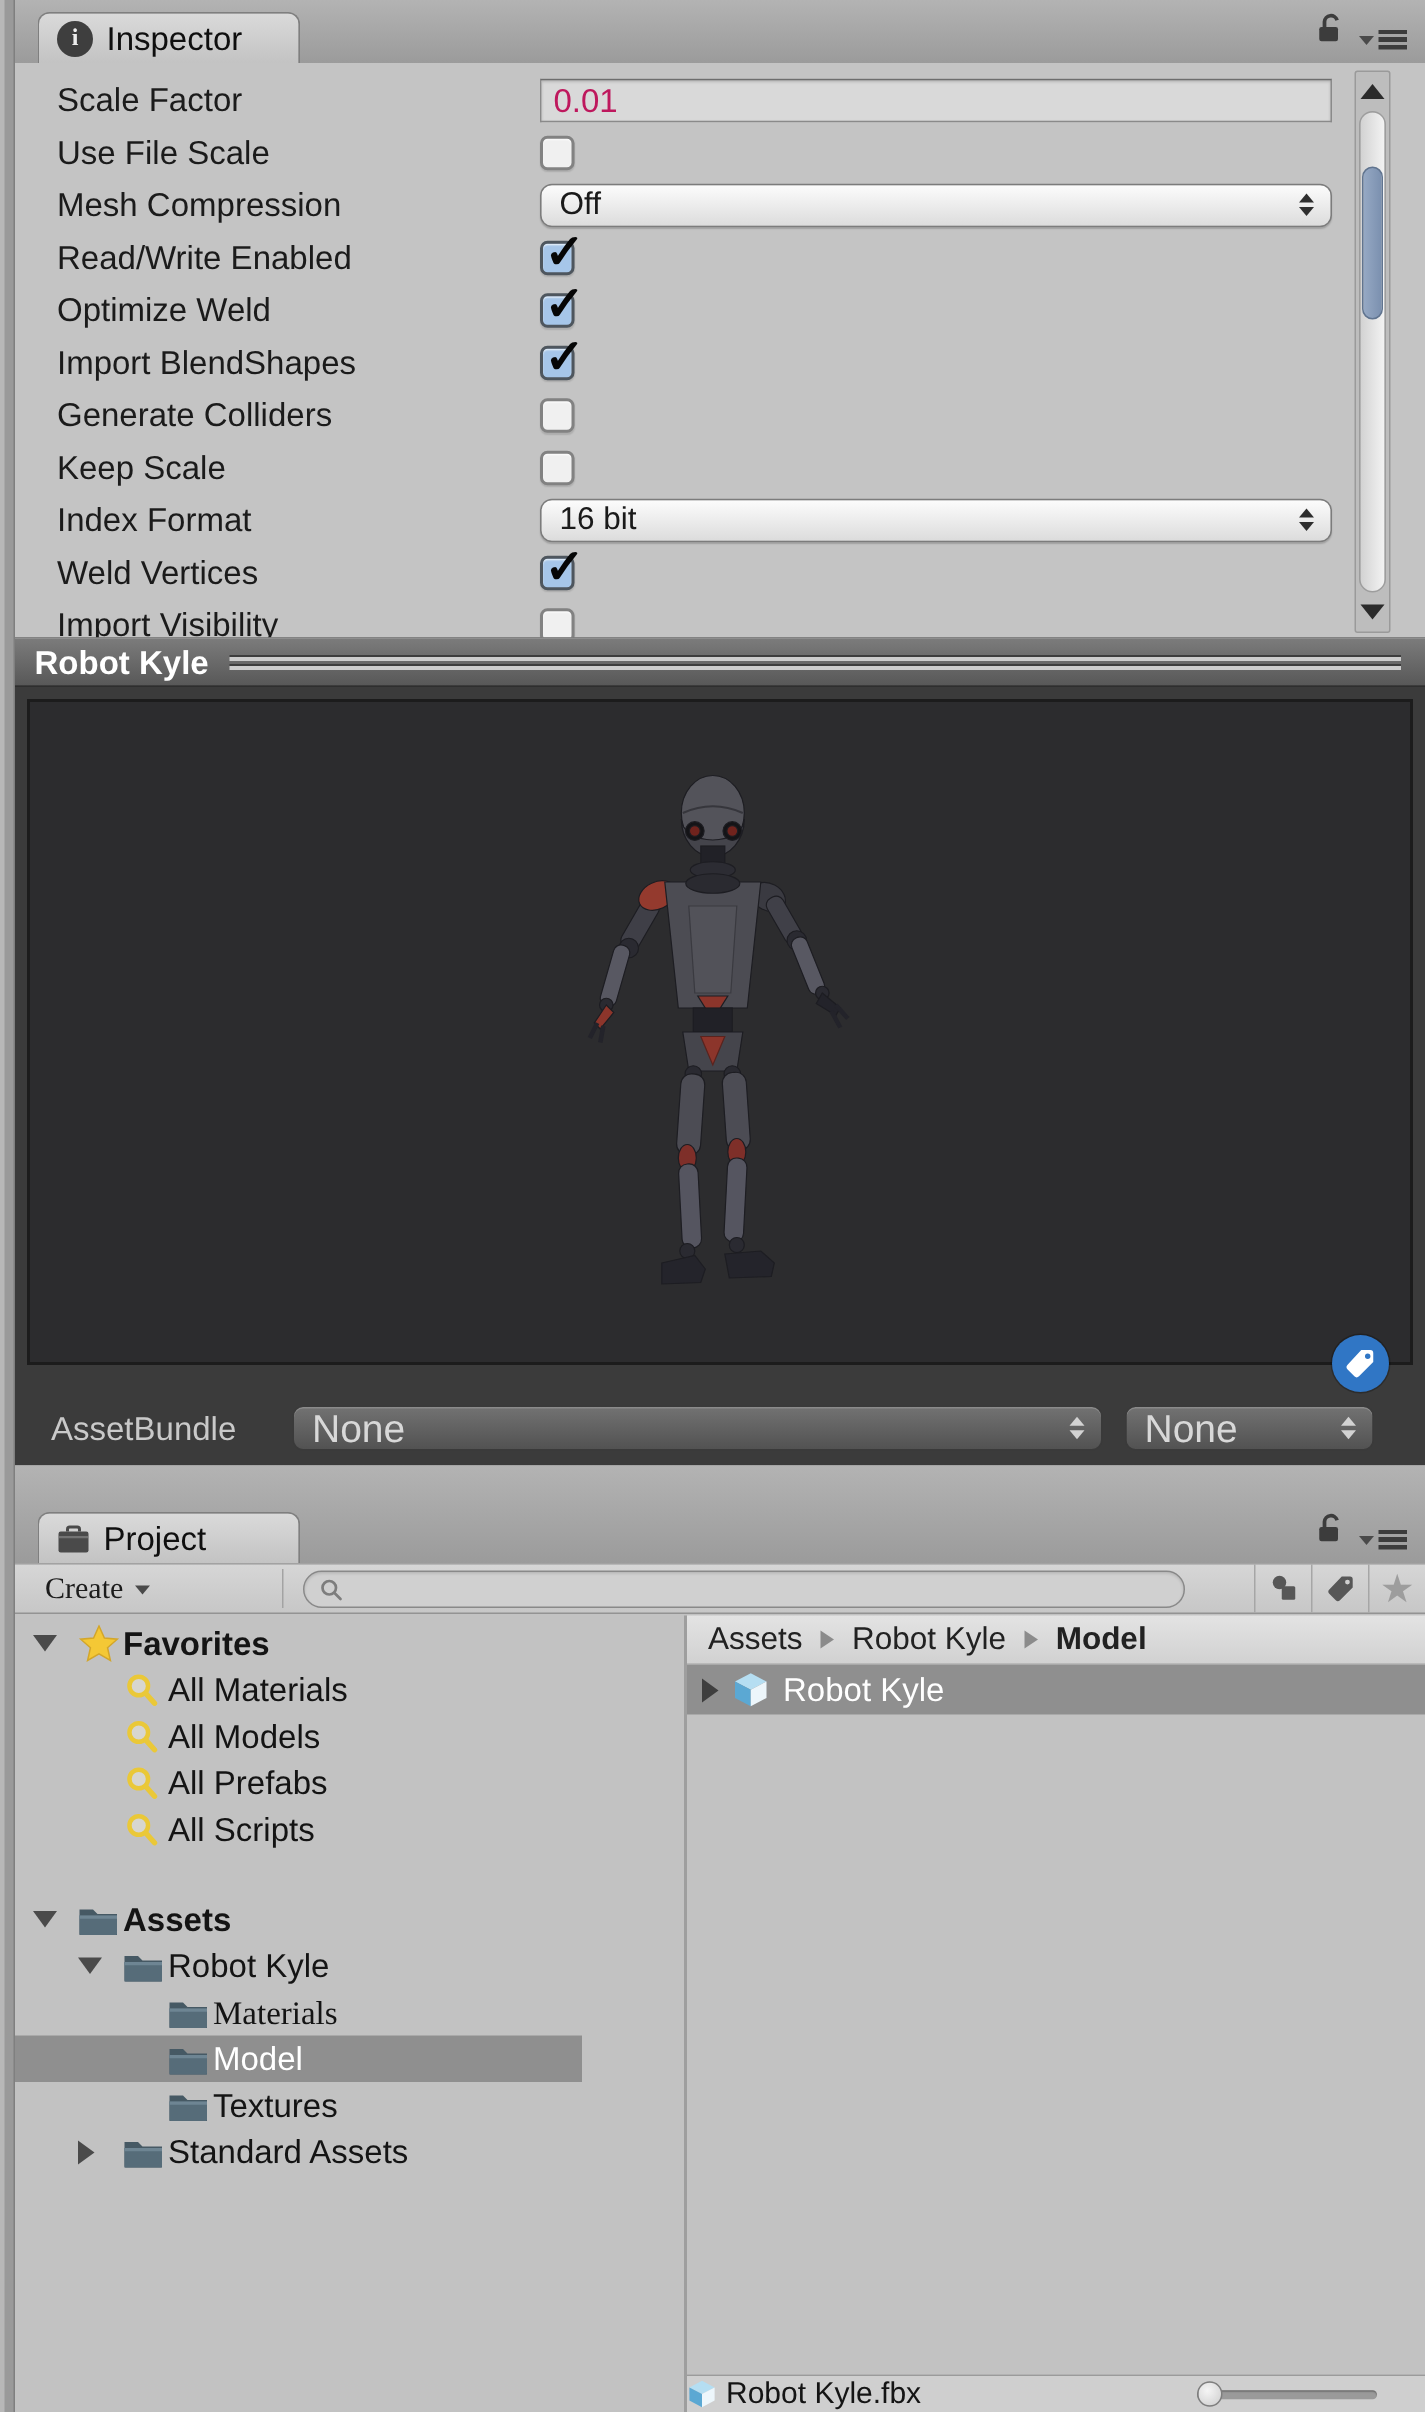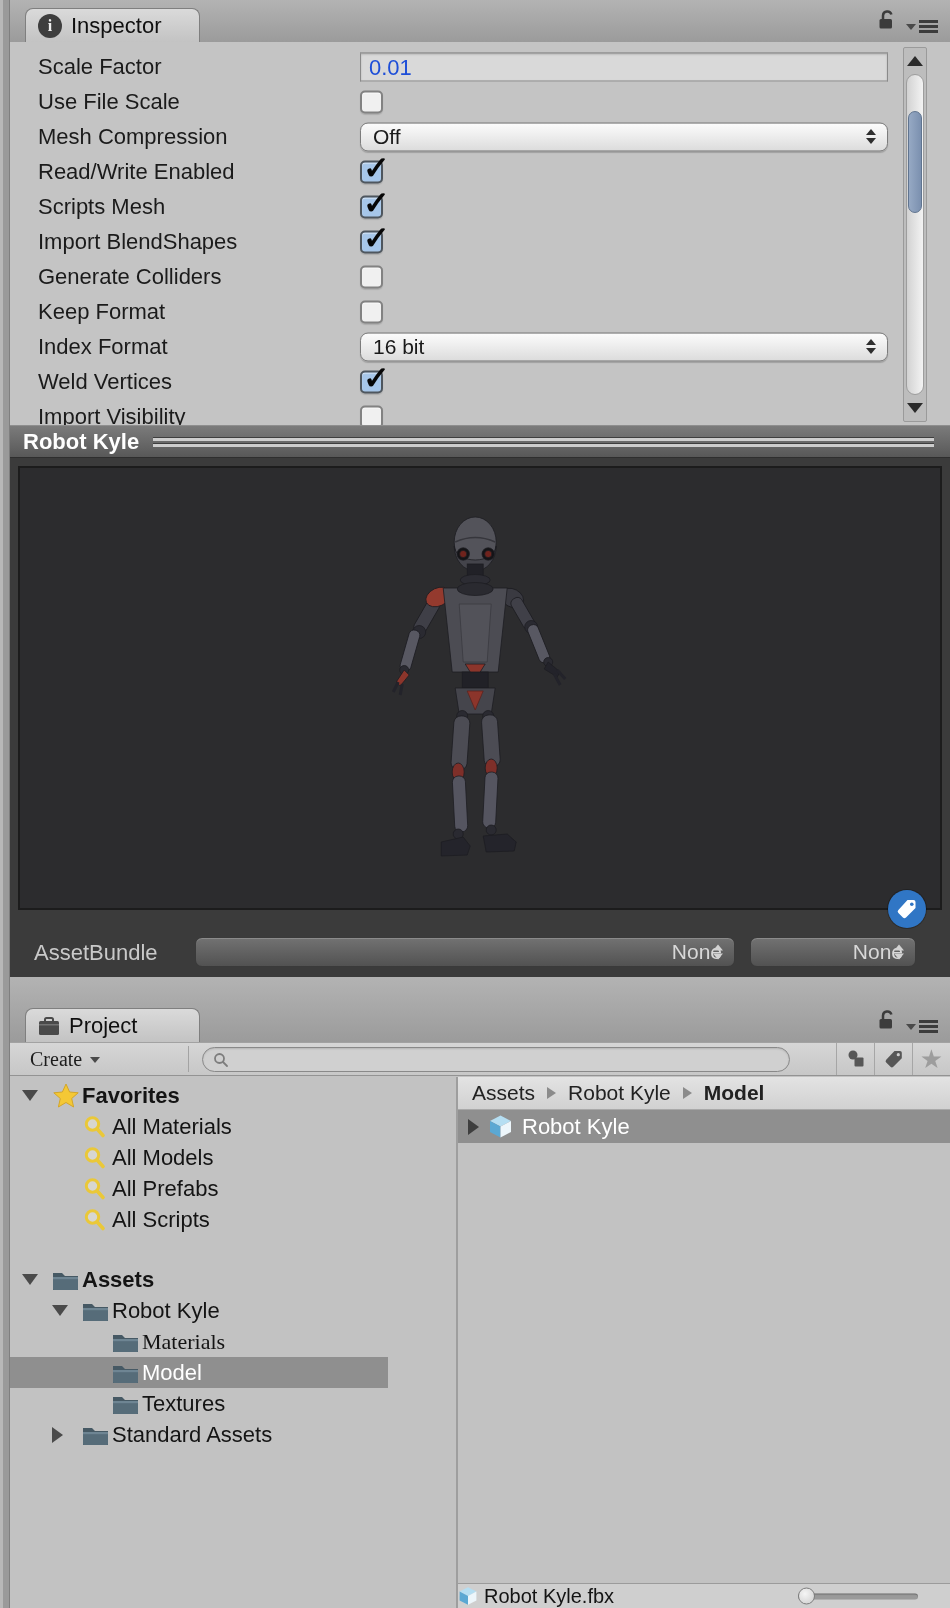--- a/index.html
+++ b/index.html
@@ -20,21 +20,21 @@
   .info-icon{width:24px;height:24px;border-radius:50%;background:#3e3e3e;display:flex;align-items:center;justify-content:center;flex:none;}
   .info-i{color:#ededed;font-size:16px;font-weight:bold;font-family:"Liberation Serif",serif;}
   
   .inspector-panel{position:absolute;top:0;left:10px;right:0;height:425px;background:#c4c4c4;}
   .i-body{position:absolute;top:42px;left:0;right:0;bottom:0;background:#c4c4c4;overflow:hidden;}
   .i-rows{position:absolute;top:7px;left:0;right:0;}
   .i-row{position:relative;height:35px;}
   .i-label{position:absolute;left:28px;top:50%;transform:translateY(-50%);font-size:22px;color:#1b1b1b;white-space:nowrap;}
   .i-ctrl{position:absolute;left:350px;width:528px;top:50%;transform:translateY(-50%);display:flex;align-items:center;}
   .i-field{width:100%;height:29px;background:#d9d9d9;border:1px solid #8a8a8a;border-top-color:#6d6d6d;
-           box-shadow:inset 0 1px 2px rgba(0,0,0,0.18);font-size:22px;line-height:27px;padding:0 8px;color:#1d4ed8;}
+           box-shadow:inset 0 1px 2px rgba(0,0,0,0.18);font-size:22px;line-height:27px;padding:0 8px;color:#be185d;}
   .i-dropdown{width:100%;height:29px;background:linear-gradient(#fcfcfc,#dcdcdc);border:1px solid #7c7c7c;border-radius:8px;
               display:flex;align-items:center;padding:12px 12px;font-size:21px;color:#1a1a1a;position:relative;
               box-shadow:0 1px 1px rgba(0,0,0,0.18);}
   .dd-arrows{position:absolute;right:11px;top:50%;transform:translateY(-50%);display:flex;flex-direction:column;gap:3px;align-items:center;}
   .tri-up{width:0;height:0;border-left:5px solid transparent;border-right:5px solid transparent;border-bottom:6px solid #2e2e2e;}
   .tri-down{width:0;height:0;border-left:5px solid transparent;border-right:5px solid transparent;border-top:6px solid #2e2e2e;}
   .tri-up.light{border-bottom-color:#d2d2d2;}
   .tri-down.light{border-top-color:#d2d2d2;}
   .checkbox{width:23px;height:23px;background:#f0f0f0;border:2px solid #828282;border-radius:5px;position:relative;flex:none;
             box-shadow:inset 0 1px 1px rgba(255,255,255,0.7),0 1px 1px rgba(0,0,0,0.12);}
@@ -56,22 +56,22 @@
                   padding-left:13px;color:#fff;font-weight:bold;font-size:22px;}
   .drag-lines{flex:1;margin:0 16px 0 14px;height:12px;
               background:linear-gradient(to bottom,rgba(0,0,0,0) 0 1px,#3e3e3e 1px 2px,#cdcdcd 2px 5px,rgba(0,0,0,0) 5px 7px,#3e3e3e 7px 8px,#cdcdcd 8px 11px,rgba(0,0,0,0) 11px);}
   .viewport{position:absolute;top:41px;left:8px;right:8px;bottom:67px;background:#2c2c2e;border:2px solid #1c1c1c;}
   .robot{position:absolute;left:50%;top:44px;transform:translateX(-52%);}
   .tag-btn{position:absolute;top:465px;right:24px;width:38px;height:38px;border-radius:50%;background:#3076c5;
            display:flex;align-items:center;justify-content:center;box-shadow:0 0 0 1px rgba(0,0,0,0.25);}
   .ab-row{position:absolute;left:0;right:0;bottom:7px;height:35px;}
   .ab-label{position:absolute;left:24px;top:50%;transform:translateY(-50%);color:#c9c9c9;font-size:22px;}
   .dark-dd{position:absolute;top:2px;height:30px;background:linear-gradient(#727272,#525252);border:1px solid #3a3a3a;
-           border-radius:7px;display:flex;align-items:center;padding:0 12px;color:#d8d8d8;font-size:21px;
-           box-shadow:inset 0 1px 0 rgba(255,255,255,0.18);justify-content:flex-end;}
+           border-radius:7px;display:flex;align-items:center;padding:0 12px;color:#d8d8d8;font-size:26px;
+           box-shadow:inset 0 1px 0 rgba(255,255,255,0.18);}
   .dd-bundle{left:185px;width:540px;}
   .dd-variant{left:740px;width:166px;}
   
   .project-panel{position:absolute;top:977px;left:10px;right:0;bottom:0;background:#c2c2c2;}
   .toolbar{position:absolute;top:65px;left:0;right:0;height:34px;background:linear-gradient(#d6d6d6,#c7c7c7);
            border-top:1px solid #a2a2a2;border-bottom:1px solid #939393;}
   .create-btn{position:absolute;left:14px;top:4px;height:25px;display:flex;align-items:center;gap:8px;font-size:20px;color:#1c1c1c;padding:0 6px;font-family:Liberation Serif, serif;}
   .tri-down-sm{width:0;height:0;border-left:5px solid transparent;border-right:5px solid transparent;border-top:6px solid #4a4a4a;}
   .tb-div{position:absolute;left:178px;top:3px;bottom:3px;width:1px;background:#a3a3a3;}
   .search-pill{position:absolute;left:192px;top:4px;width:588px;height:25px;border-radius:13px;background:#d0d0d0;
@@ -162,21 +162,21 @@
           </div>
           <div class="i-row">
             <span class="i-label">Read/Write Enabled</span>
             <span class="i-ctrl">
               <span class="checkbox checked">
                 <span class="check">✓</span>
               </span>
             </span>
           </div>
           <div class="i-row">
-            <span class="i-label">Scripts Mesh</span>
+            <span class="i-label">Optimize Weld</span>
             <span class="i-ctrl">
               <span class="checkbox checked">
                 <span class="check">✓</span>
               </span>
             </span>
           </div>
           <div class="i-row">
             <span class="i-label">Import BlendShapes</span>
             <span class="i-ctrl">
               <span class="checkbox checked">
@@ -184,21 +184,21 @@
               </span>
             </span>
           </div>
           <div class="i-row">
             <span class="i-label">Generate Colliders</span>
             <span class="i-ctrl">
               <span class="checkbox"></span>
             </span>
           </div>
           <div class="i-row">
-            <span class="i-label">Keep Format</span>
+            <span class="i-label">Keep Scale</span>
             <span class="i-ctrl">
               <span class="checkbox"></span>
             </span>
           </div>
           <div class="i-row">
             <span class="i-label">Index Format</span>
             <span class="i-ctrl">
               <span class="i-dropdown">
                 <span>16 bit</span>
                 <span class="dd-arrows">

